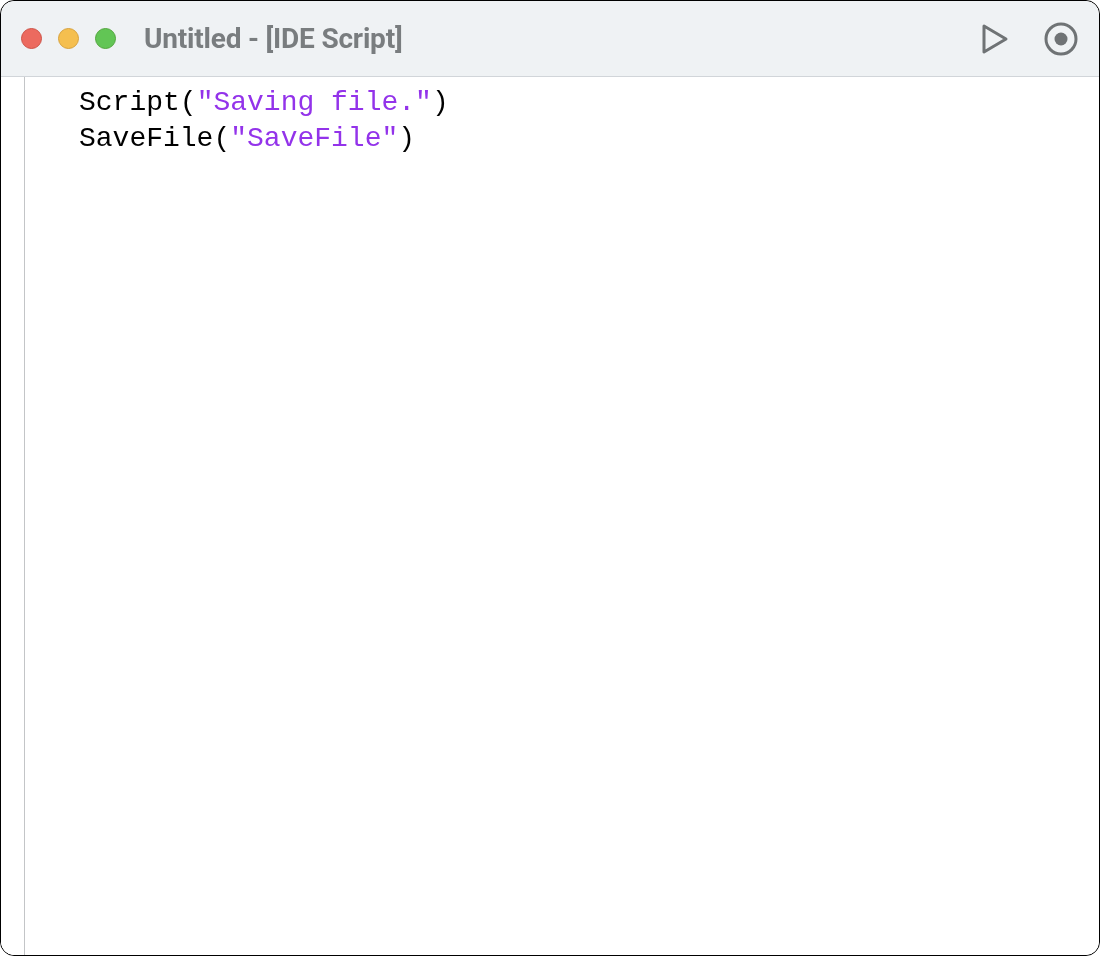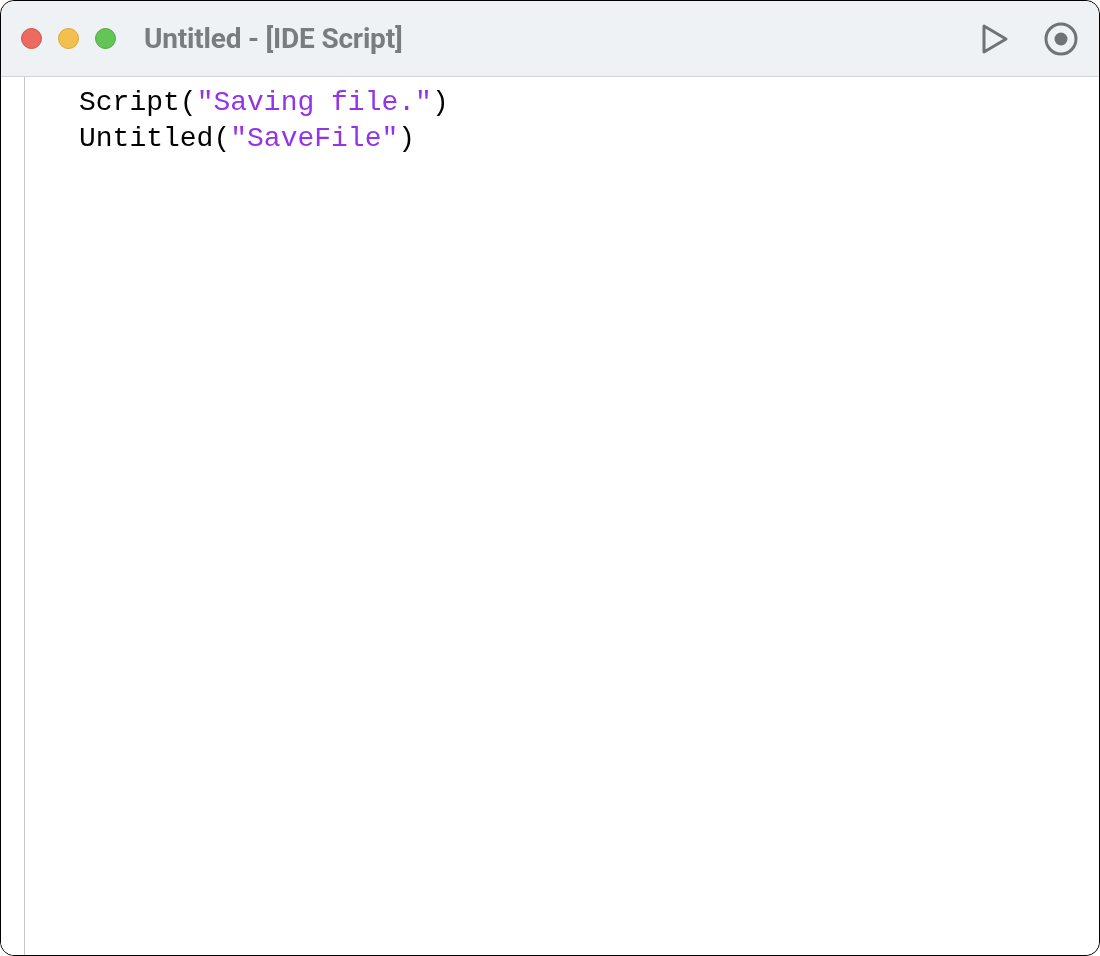--- a/index.html
+++ b/index.html
@@ -123,15 +123,15 @@
         <svg width="36" height="36" viewBox="0 0 36 36" fill="none">
           <circle cx="18" cy="18" r="15" stroke="#6f7375" stroke-width="3" fill="none"></circle>
           <circle cx="18" cy="18" r="6.5" fill="#6f7375"></circle>
         </svg>
       </div>
     </div>
   </div>
   <div class="editor-area">
     <div class="gutter"></div>
     <div class="code-area" id="code-area"><span>Script(</span><span class="tok-str">"Saving file."</span><span>)</span>
-<span>Untitled(</span><span class="tok-str">"SaveFile"</span><span>)</span></div>
+<span>SaveFile(</span><span class="tok-str">"SaveFile"</span><span>)</span></div>
   </div>
 </div>
 
 </body></html>

